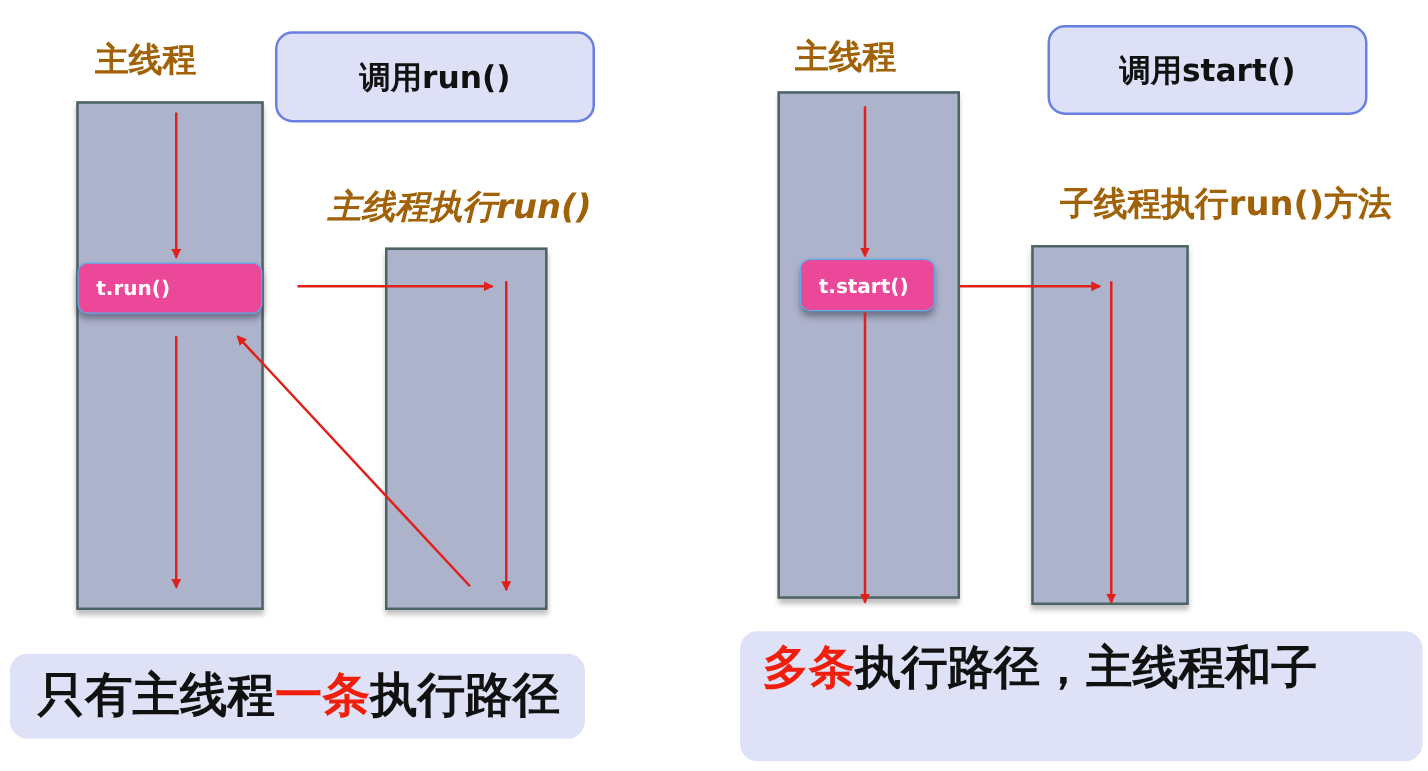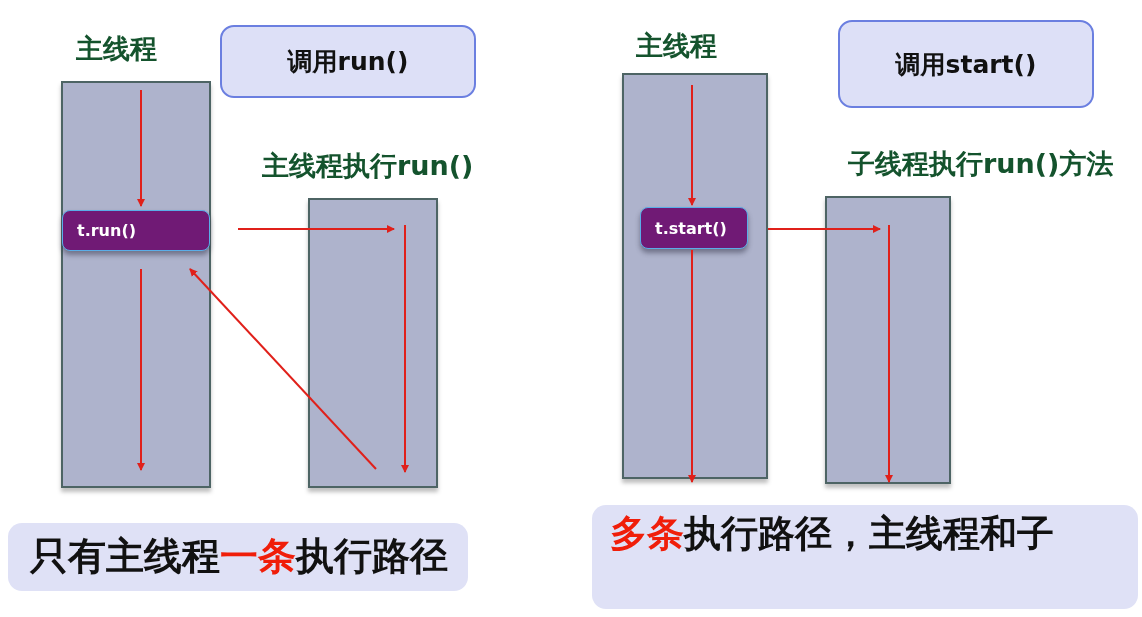--- a/index.html
+++ b/index.html
@@ -2,62 +2,62 @@
 <html><head>
 <meta charset="utf-8">
 <style>
   html, body { margin: 0; padding: 0; }
   body {
     width: 1142px; height: 617px; background: #ffffff; position: relative; overflow: hidden;
     font-family: "DejaVu Sans", "Liberation Sans", sans-serif;
   }
   .abs { position: absolute; }
   .title {
-    font-weight: bold; color: #14532d; font-size: 27px; white-space: nowrap; line-height: 1;
+    font-weight: bold; color: #a16207; font-size: 27px; white-space: nowrap; line-height: 1;
   }
   .callout {
     background: #dde0f7; border: 2px solid #6b7fe0; border-radius: 14px;
     display: flex; align-items: center; justify-content: center;
     font-weight: bold; font-size: 25px; color: #111; box-sizing: border-box;
   }
   .thread-box {
     background: #aeb3cc; border: 2px solid #4d6464; box-sizing: border-box;
     box-shadow: 0 4px 4px rgba(0,0,0,0.25);
   }
   .call-pill {
-    background: #701a75; border: 1.5px solid #5aaee8; border-radius: 8px; color: #fff;
+    background: #ec4899; border: 1.5px solid #5aaee8; border-radius: 8px; color: #fff;
     font-weight: bold; font-size: 16px; display: flex; align-items: center; box-sizing: border-box;
     box-shadow: 0 4px 5px rgba(40,40,60,0.45);
   }
   .summary {
     background: #dfe1f6; border-radius: 14px; box-sizing: border-box;
     font-weight: bold; color: #111; font-size: 38px; line-height: 1.25;
   }
   .red { color: #f01e0a; }
   svg.arrows { position: absolute; left: 0; top: 0; pointer-events: none; }
 </style>
 </head>
 <body>
 
 <div class="abs title" style="left:76px; top:35px;">主线程</div>
 <div class="abs callout" style="left:220px; top:25px; width:256px; height:73px;justify-content:center;">
   <span>调用run()</span>
 </div>
 <div class="abs thread-box" style="left:61px; top:81px; width:150px; height:407px;"></div>
-<div class="abs title" style="left:262px; top:152px;">主线程执行run()</div>
+<div class="abs title" style="left:262px; top:152px;font-style:italic;">主线程执行run()</div>
 <div class="abs thread-box" style="left:308px; top:198px; width:130px; height:290px;"></div>
 <div class="abs call-pill" style="left:62px; top:210px; width:148px; height:41px; padding-left:14px;">
   <span>t.run()</span>
 </div>
 <div class="abs summary" style="left:8px; top:523px; width:460px; height:68px; padding:10px 0 0 22px;">
   <span>只有主线程</span><span class="red">一条</span><span>执行路径</span>
 </div>
 
 <div class="abs title" style="left:636px; top:32px;">主线程</div>
-<div class="abs callout" style="left:838px; top:20px; width:256px; height:88px;">
+<div class="abs callout" style="left:838px; top:20px; width:256px; height:72px;">
   <span>调用start()</span>
 </div>
 <div class="abs thread-box" style="left:622px; top:73px; width:146px; height:406px;"></div>
 <div class="abs title" style="left:801px; top:150px;margin-left:47px;">子线程执行run()方法</div>
 <div class="abs thread-box" style="left:825px; top:196px; width:126px; height:288px;"></div>
 <div class="abs call-pill" style="left:640px; top:207px; width:108px; height:42px; padding-left:14px;text-align:right;">
   <span>t.start()</span>
 </div>
 <div class="abs summary" style="left:592px; top:505px; width:546px; height:104px; padding:6px 0 12px 18px; font-size:37px;">
   <div><span class="red">多条</span><span>执行路径，主线程和子</span></div>

